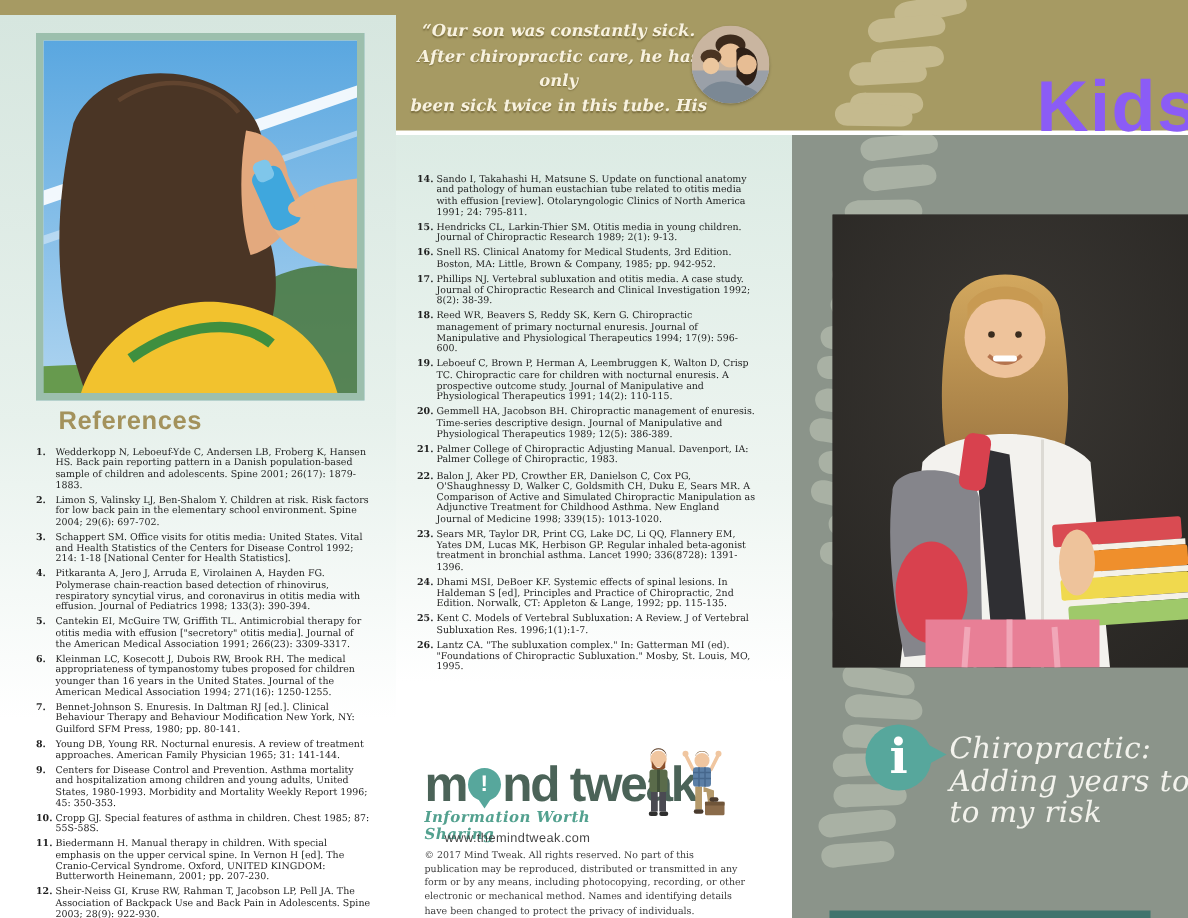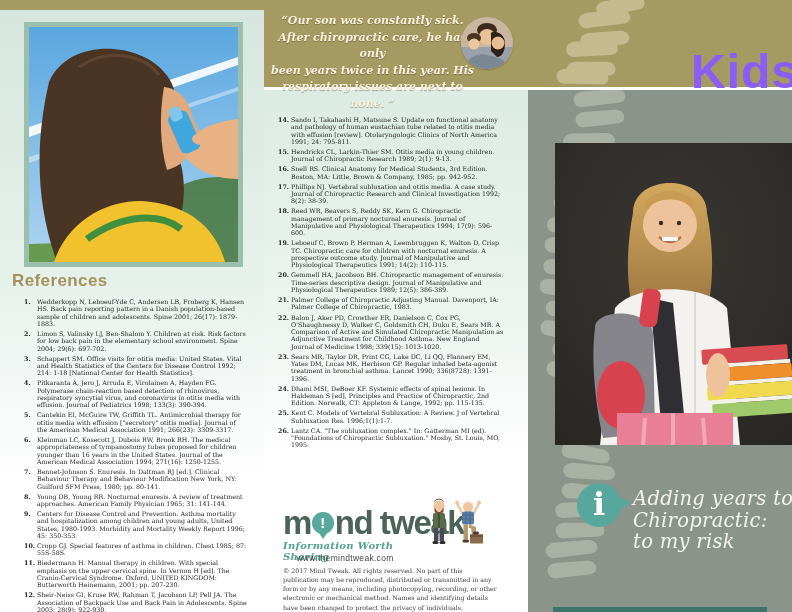--- a/index.html
+++ b/index.html
@@ -21,21 +21,21 @@
   .quote{position:absolute;left:270px;top:13px;width:205px;text-align:center;
         font-family:"DejaVu Serif",serif;font-style:italic;font-weight:bold;
         font-size:11px;line-height:16.5px;color:#f8f2df;text-shadow:0 1px 1px rgba(70,58,20,.45);}
   .family-photo{position:absolute;left:461px;top:17px;width:52px;height:52px;border-radius:50%;
         overflow:hidden;box-shadow:0 1px 2px rgba(0,0,0,.25);}
   .kids-title{position:absolute;right:25px;top:44px;font-size:48px;font-weight:700;
         letter-spacing:1px;color:#8b5cf6;}
   
   .photo-frame{position:absolute;left:24px;top:22px;width:209px;height:235px;
         border:5px solid #9cbfad;background:#bcd9ef;}
-  .refs-heading{position:absolute;left:12px;top:271px;font-size:17px;font-weight:700;
+  .refs-heading{position:absolute;left:39px;top:271px;font-size:17px;font-weight:700;
         letter-spacing:.4px;color:#a3925c;}
   .ref-list{position:absolute;font-family:"DejaVu Serif",serif;font-size:6.3px;
         line-height:7.3px;color:#1f1f1f;}
   .ref-list-left{left:24px;top:298px;width:224px;}
   .ref-list-mid{left:278px;top:116px;width:226px;}
   .ref{display:flex;margin-bottom:2.8px;}
   .ref-num{flex:none;width:13px;font-weight:bold;}
   .ref-text{flex:1;}
   
   .logo-row{position:absolute;left:283px;top:508px;display:flex;align-items:flex-end;}
@@ -101,22 +101,21 @@
       <use href="#vertebra" transform="translate(36,331) rotate(2)"></use>
       <use href="#vertebra" transform="translate(33,372) rotate(-4)"></use>
       <use href="#vertebra" transform="translate(24,413) rotate(-10)"></use>
       <use href="#vertebra" transform="translate(14,454) rotate(-14)"></use>
     </g>
   </svg>
 
   <div class="quote">
     <div>“Our son was constantly sick.</div>
     <div>After chiropractic care, he has only</div>
-    <div>been years twice in this year. His</div>
-    <div>respiratory issues are next to none. ”</div>
+    <div>been sick twice in this tube. His</div>
   </div>
 
   <div class="family-photo">
     <svg width="52" height="52" viewBox="0 0 52 52">
       <rect width="52" height="52" fill="#c9b5a0"></rect>
       <rect y="30" width="52" height="22" fill="#9aa0a8"></rect>
       <ellipse cx="26" cy="13" rx="10" ry="7" fill="#3c2a1c"></ellipse>
       <circle cx="26" cy="20" r="8" fill="#e9c29a"></circle>
       <path d="M30 18 C28 12 44 14 44 26 C44 36 40 40 36 40 L30 34 Z" fill="#2e2017"></path>
       <circle cx="37" cy="26" r="6.5" fill="#e7bd94"></circle>
@@ -364,20 +363,20 @@
       </g>
       <ellipse cx="163" cy="232" rx="12" ry="22" fill="#eec39b"></ellipse>
       <rect x="62" y="270" width="116" height="32" fill="#e87f96"></rect>
       <path d="M118 270 L118 302 M90 275 L88 302 M148 275 L150 302" stroke="#f1a7b8" stroke-width="4"></path>
     </svg>
   </div>
 
   <div class="info-circle">i</div>
   <div class="info-tail"></div>
   <div class="headline">
+    <div>Chiropractic:</div>
     <div>Adding years to</div>
-    <div>Chiropractic:</div>
     <div>to my risk</div>
   </div>
 
   <div class="bottom-strip"></div>
 
 </div>
 
 </body></html>

